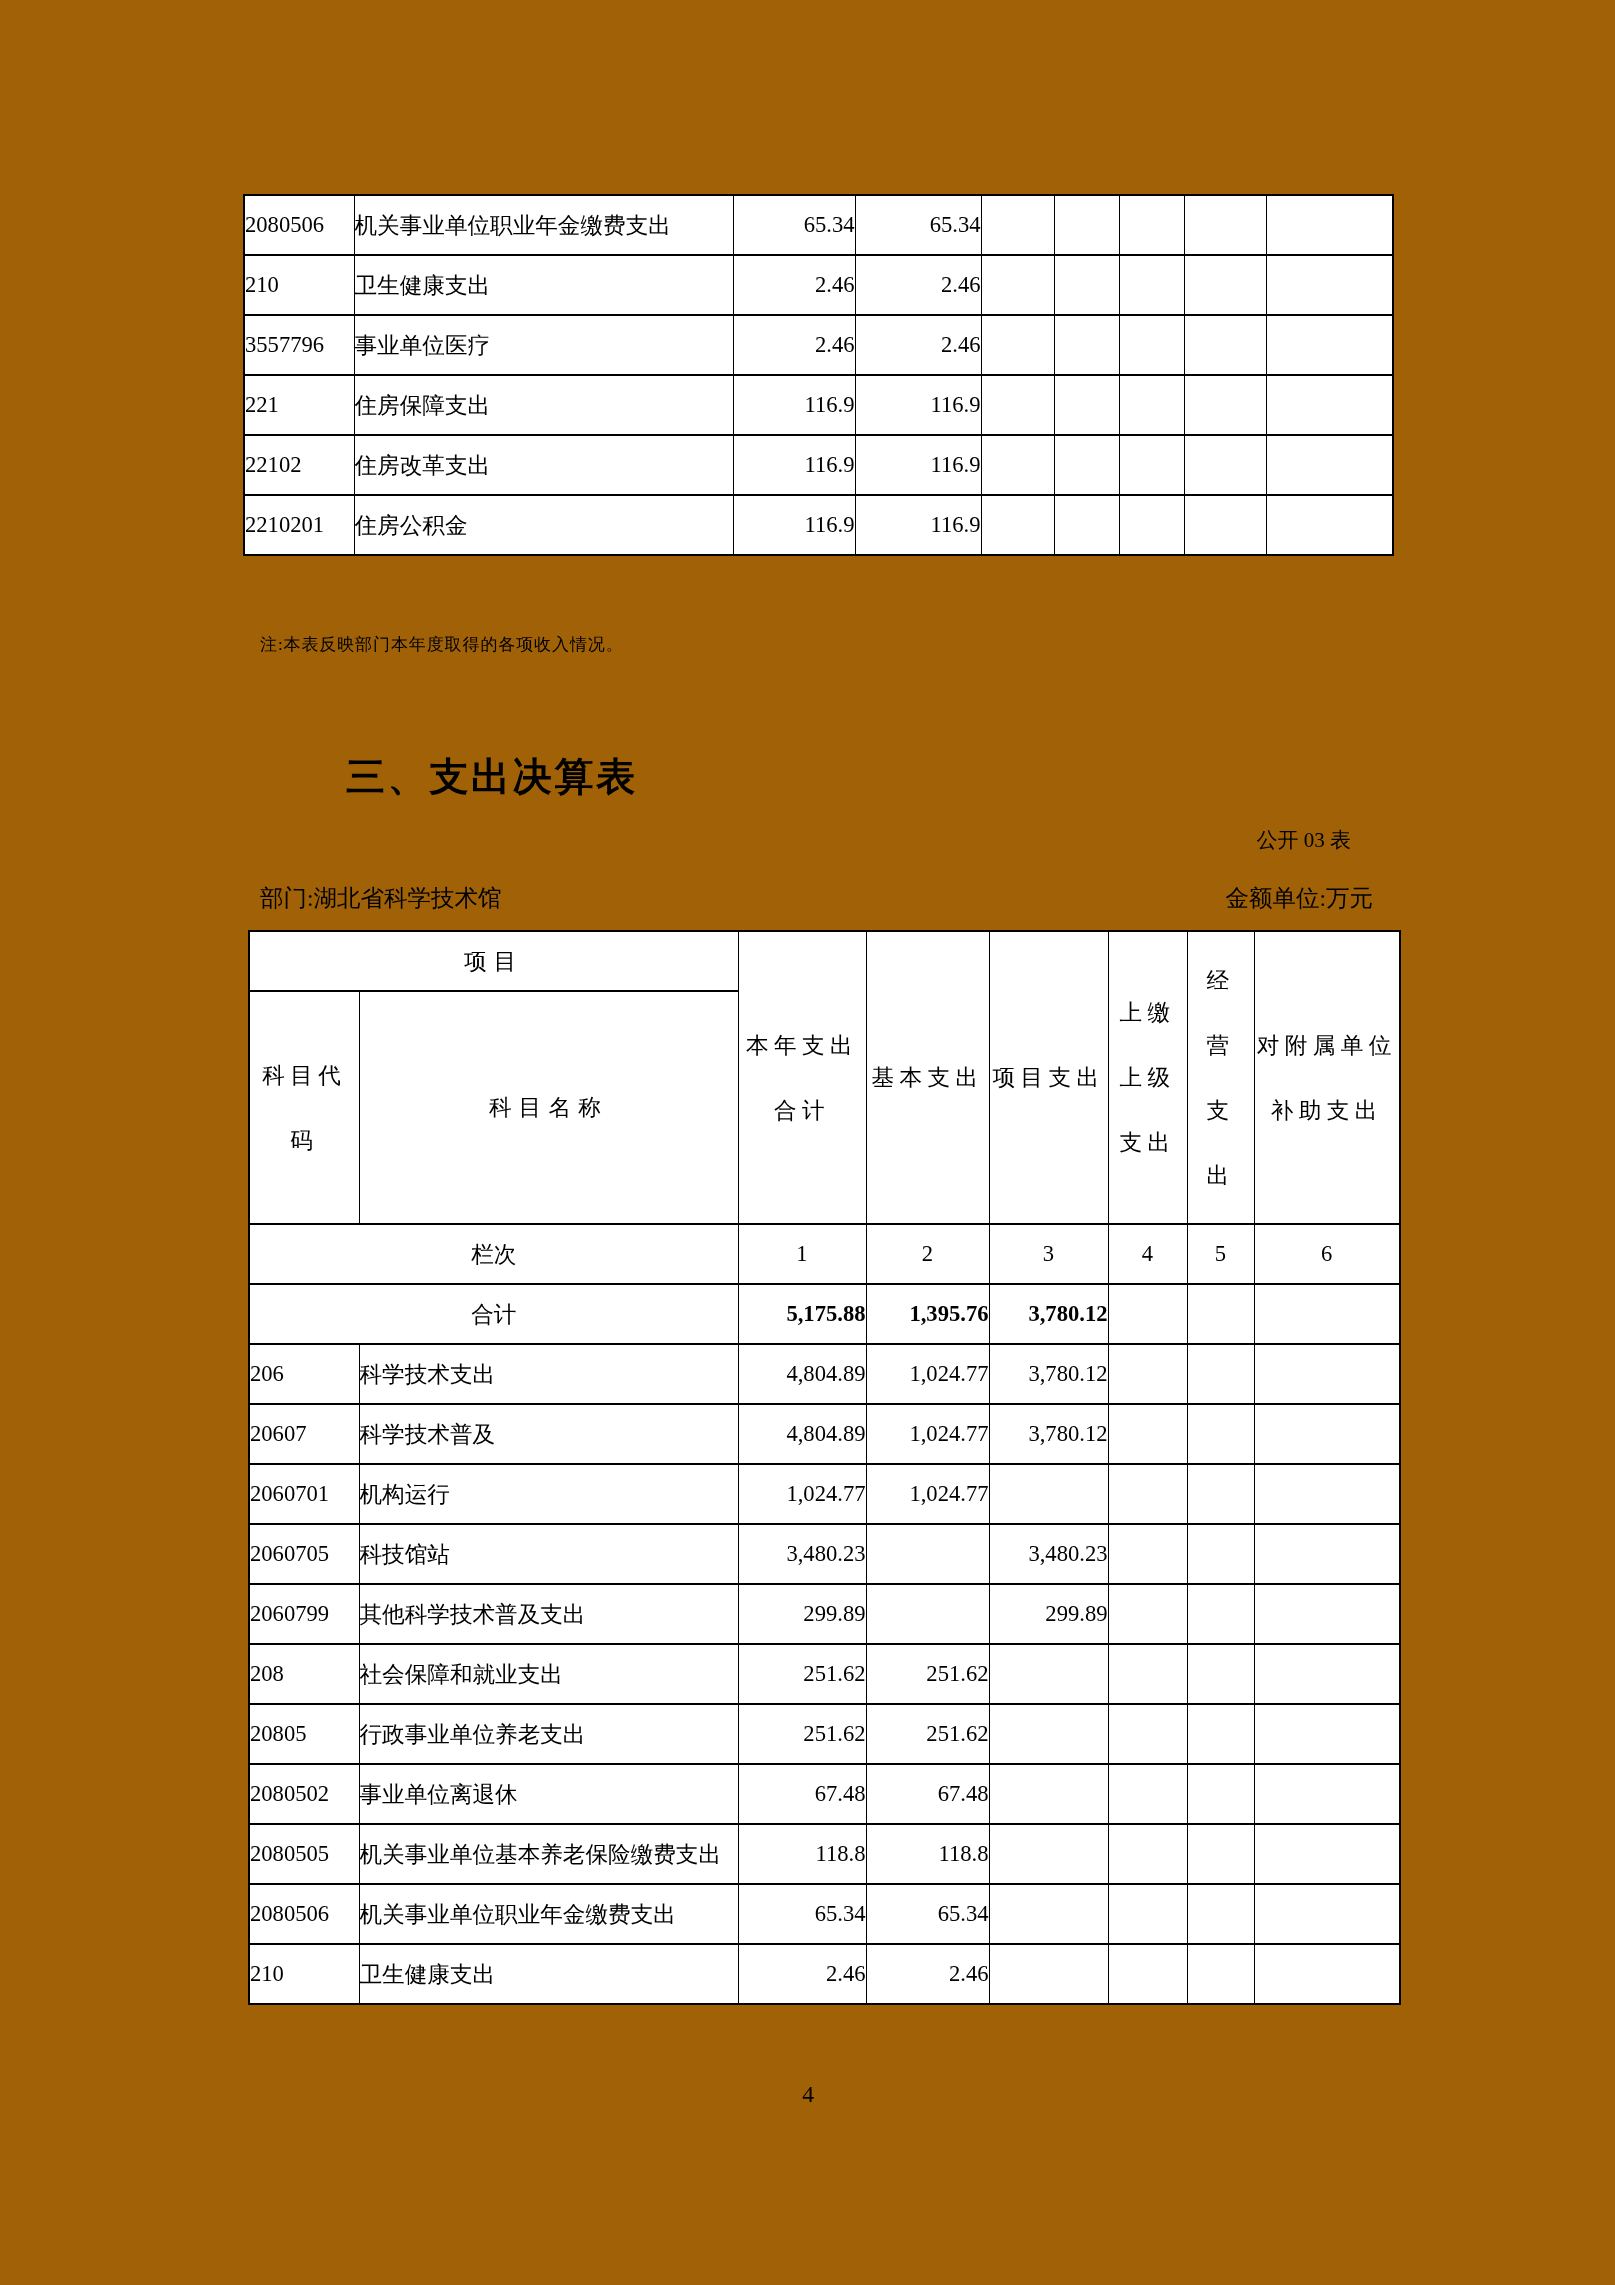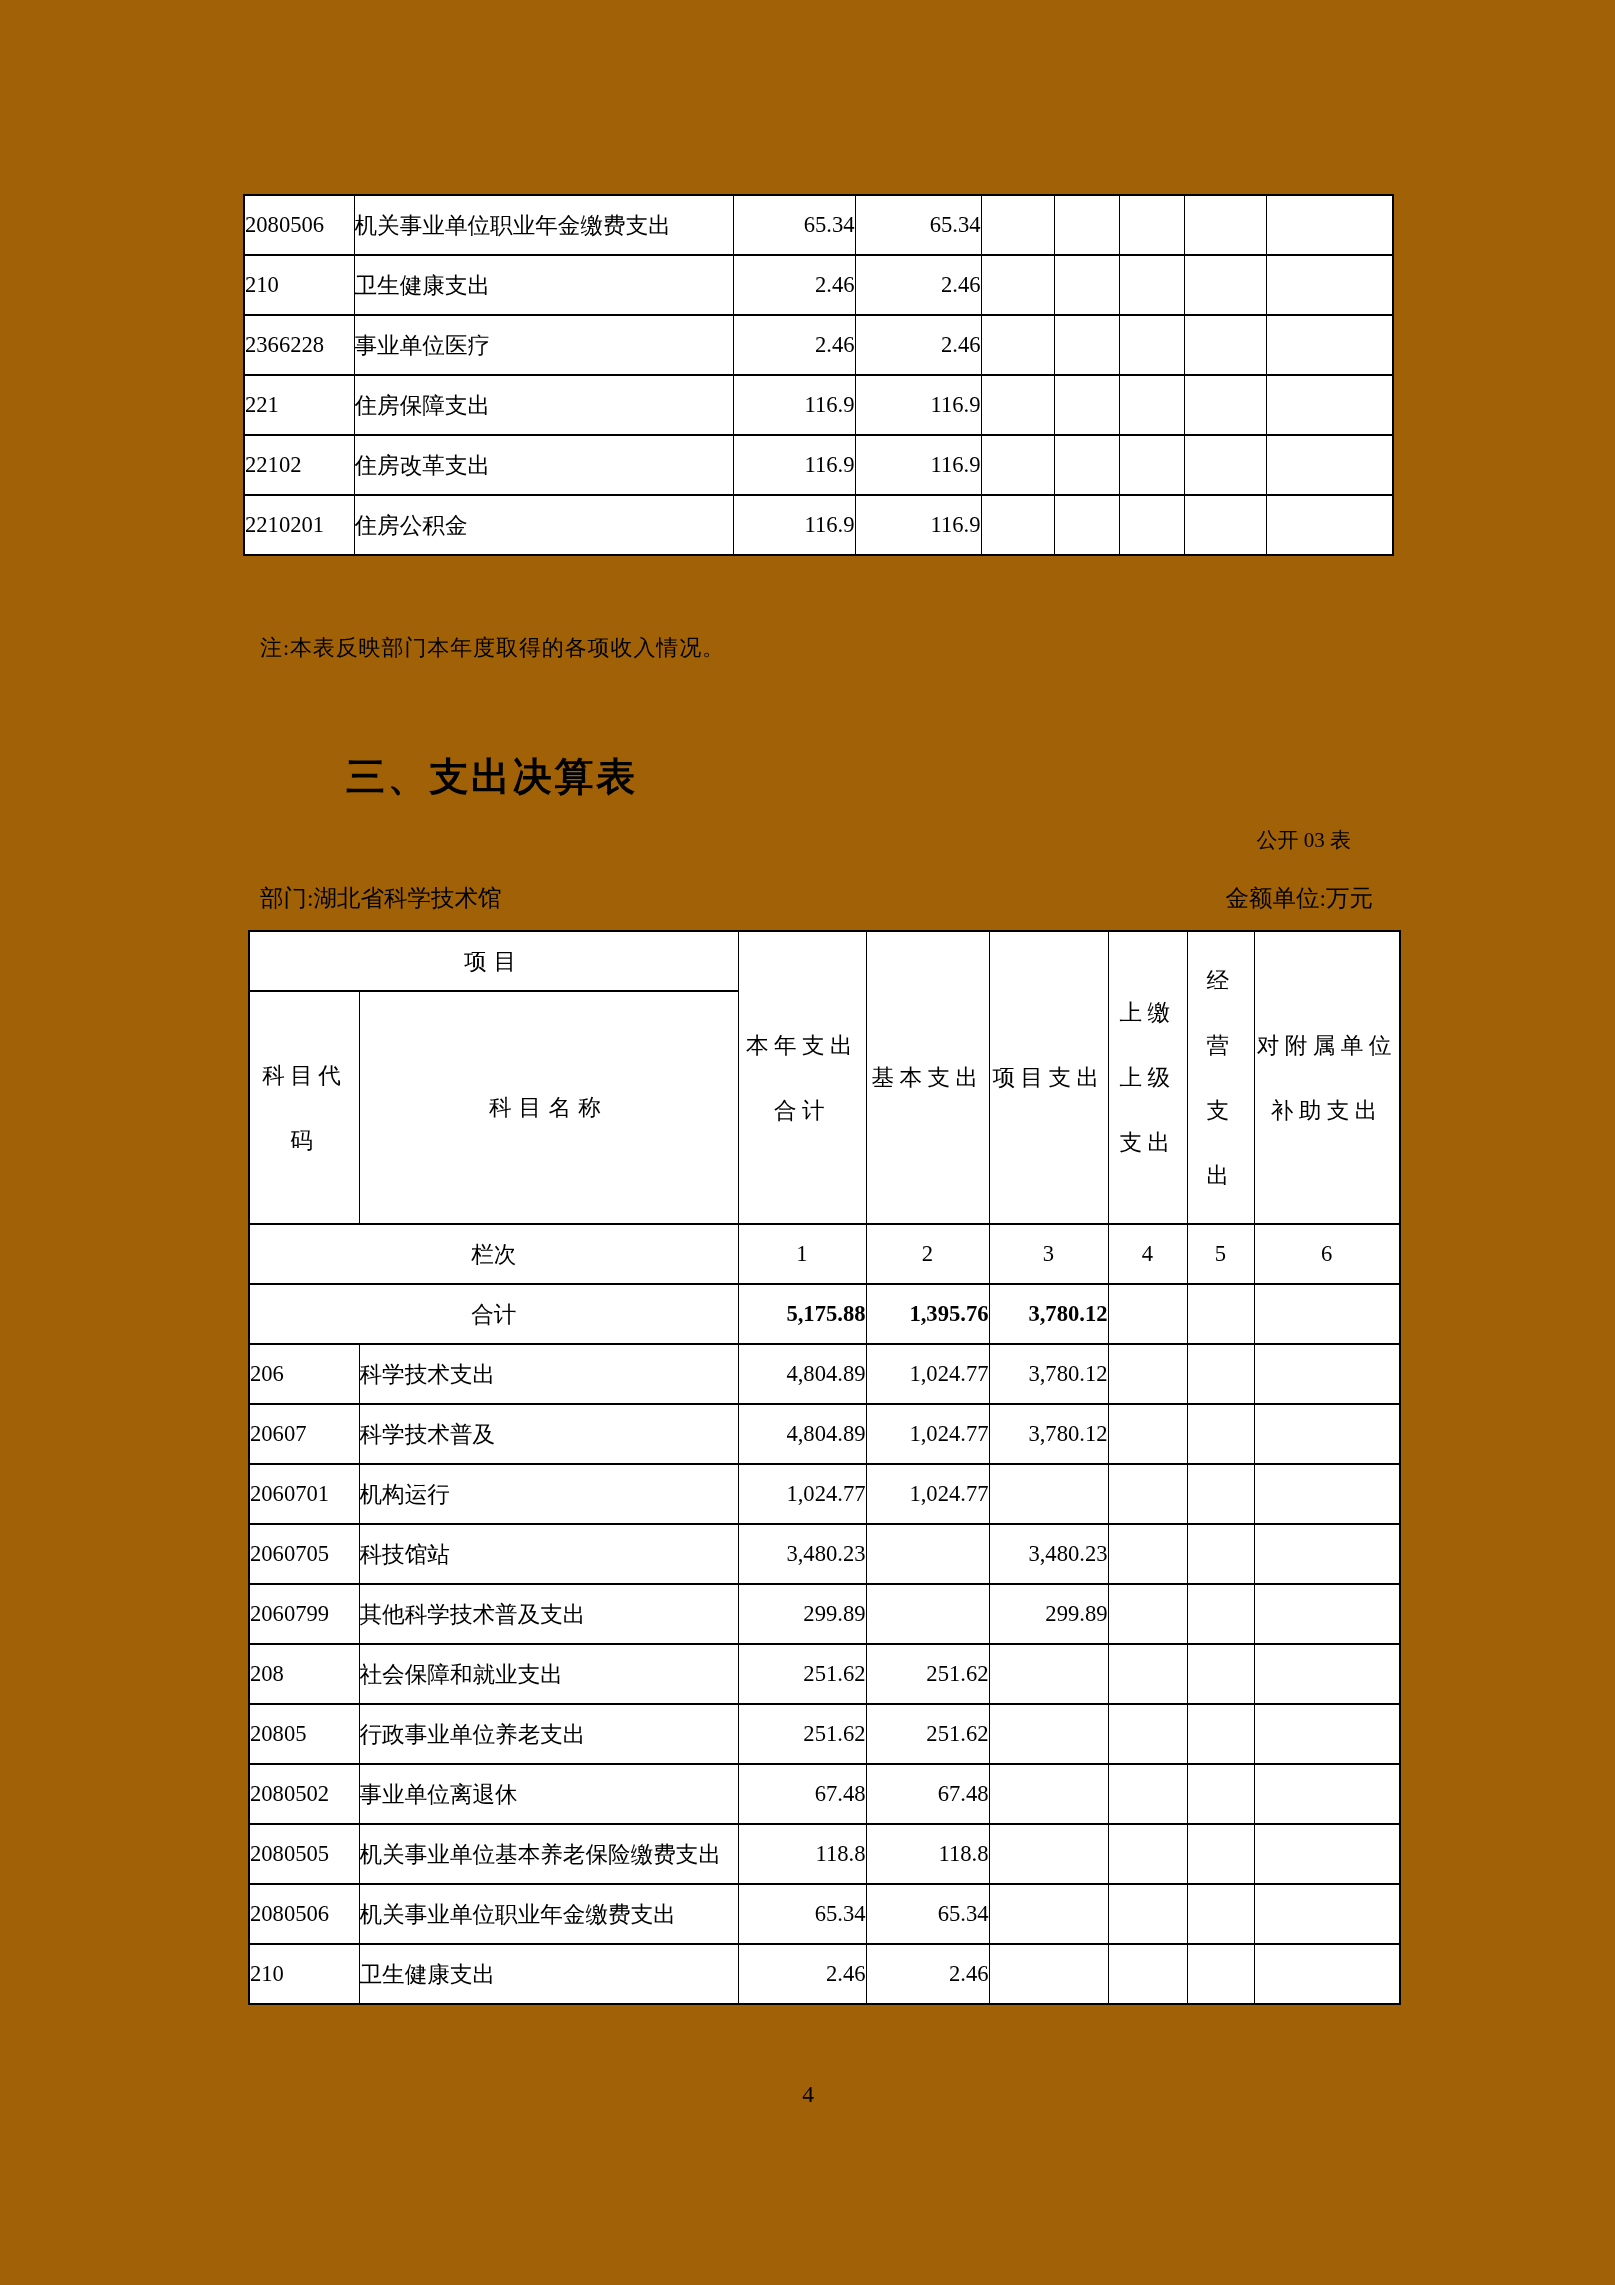--- a/index.html
+++ b/index.html
@@ -51,21 +51,21 @@
   td.hdr {
     text-align: center;
     vertical-align: middle;
     line-height: 65px;
     letter-spacing: 5.4px;
   }
   td.hdr-single { line-height: normal; letter-spacing: 7.2px; }
 
   
   .abs { position: absolute; white-space: nowrap; }
-  #note { left: 260px; top: 633px; font-size: 22px; letter-spacing: 0.9px; }
+  #note { left: 260px; top: 633px; font-size: 17px; letter-spacing: 0.9px; }
   #section-title {
     left: 330px; top: 756px;
     font-size: 39px; font-weight: bold; line-height: 1.1;
     font-family: Liberation Sans, sans-serif;
     letter-spacing: 2.7px;
     margin-left: 16px;
   }
   #pub-label  { right: 265px; top: 826px; font-size: 21px; }
   #dept-label { left: 260px; top: 882px; font-size: 23.5px; }
   #unit-label { right: 243px; top: 882px; font-size: 23.5px; }
@@ -105,21 +105,21 @@
           <td class="name">卫生健康支出</td>
           <td class="num">2.46</td>
           <td class="num">2.46</td>
           <td class="num"></td>
           <td class="num"></td>
           <td class="num"></td>
           <td class="num"></td>
           <td class="num"></td>
         </tr>
         <tr class="brow">
-          <td class="code">2366228</td>
+          <td class="code">3557796</td>
           <td class="name">事业单位医疗</td>
           <td class="num">2.46</td>
           <td class="num">2.46</td>
           <td class="num"></td>
           <td class="num"></td>
           <td class="num"></td>
           <td class="num"></td>
           <td class="num"></td>
         </tr>
         <tr class="brow">

